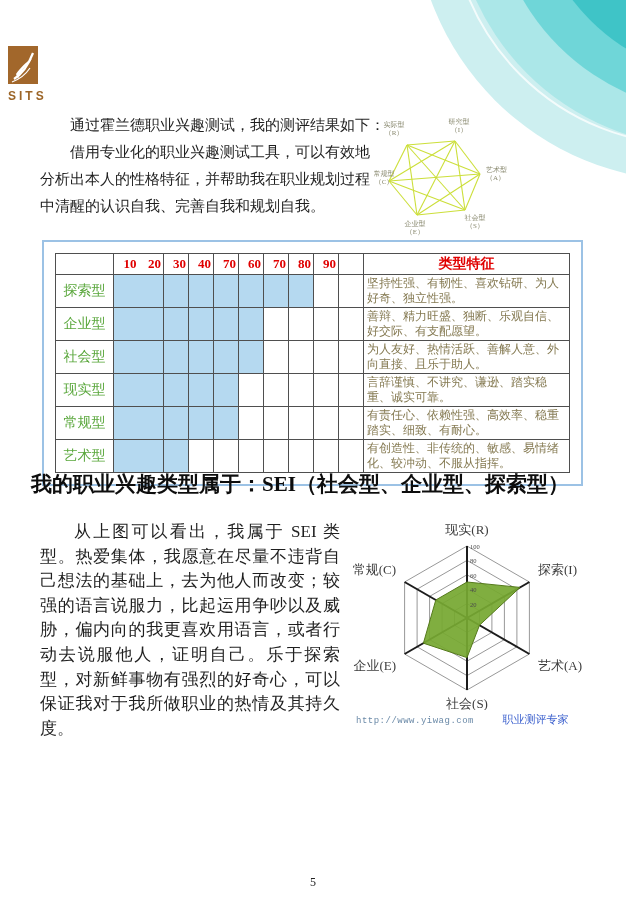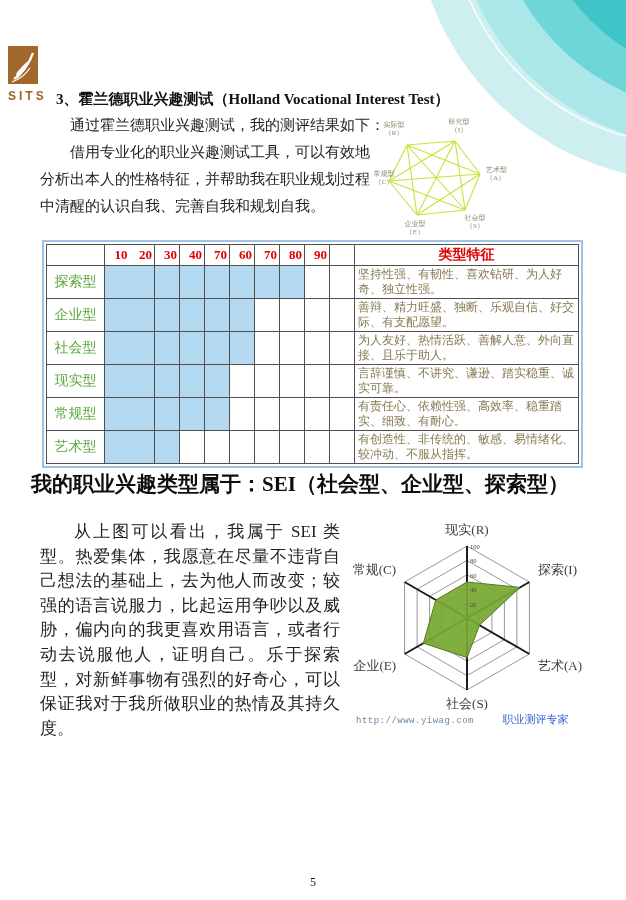--- a/index.html
+++ b/index.html
@@ -10,21 +10,21 @@
   .sits{color:#9c6527;font:bold 12px "Liberation Sans",sans-serif;letter-spacing:3px;margin-top:1px;}
   .htitle{position:absolute;top:51px;left:0;width:590px;text-align:center;
           font-size:15px;font-weight:bold;color:#262626;}
   .htitle .bt{margin-left:26px;}
   .sheading{position:absolute;left:56px;top:90px;font-size:15px;font-weight:bold;color:#111;}
   .block1{position:absolute;left:40px;top:112px;width:506px;}
   .hexwrap{float:right;width:172px;height:126px;margin:2px 0 0 4px;}
   .para{margin:0;font-size:15px;line-height:27px;text-align:justify;text-indent:2em;color:#1f1f1f;}
   .nowrap{white-space:nowrap;text-align:left;}
   .tblwrap{position:absolute;left:42px;top:240px;width:541px;box-sizing:border-box;
-           border:2px solid #9cc2e5;background:#fff;padding:2px;}
+           border:2px solid #9cc2e5;background:#fff;padding:11px;}
   table{width:100%;border-collapse:collapse;table-layout:fixed;}
   th,td{border:1px solid #4f4f4f;box-sizing:border-box;}
   thead tr{height:20px;}
   tbody tr{height:28px;}
   th{font-weight:bold;color:#e00000;}
   .num{font-size:13px;text-align:right;padding:0 2px 0 0;}
   .wide{padding:0;}
   .wide span{float:left;width:50%;text-align:right;padding-right:2px;box-sizing:border-box;
              font-size:13px;font-weight:bold;}
   .feath{font-size:14px;text-align:center;}
@@ -61,21 +61,20 @@
     <svg width="30" height="38">
       <rect width="30" height="38" fill="#a2672b"></rect>
       <path d="M6 33 C14 28 20 20 25 7" stroke="#ffffff" stroke-width="2.2" fill="none"></path>
       <path d="M10 33 C13 24 20 17 24 13 C19 15 12 22 8 28 Z" fill="#ffffff"></path>
       <path d="M4 36 C12 33 18 28 22 22" stroke="#ffffff" stroke-width="1.2" fill="none"></path>
     </svg>
     <div class="sits">SITS</div>
   </div>
 
 
-  <div class="sheading">3、霍兰德职业兴趣测试（Holland Vocational Interest Test）</div>
 
   <div class="block1">
     <div class="hexwrap"><svg width="172" height="126">
           <line x1="81" y1="27" x2="106" y2="60" stroke="#ccdf3a" stroke-width="1.1"></line>
           <line x1="81" y1="27" x2="91" y2="96" stroke="#ccdf3a" stroke-width="1.1"></line>
           <line x1="81" y1="27" x2="43" y2="101" stroke="#ccdf3a" stroke-width="1.1"></line>
           <line x1="81" y1="27" x2="15" y2="67" stroke="#ccdf3a" stroke-width="1.1"></line>
           <line x1="81" y1="27" x2="33" y2="31" stroke="#ccdf3a" stroke-width="1.1"></line>
           <line x1="106" y1="60" x2="91" y2="96" stroke="#ccdf3a" stroke-width="1.1"></line>
           <line x1="106" y1="60" x2="43" y2="101" stroke="#ccdf3a" stroke-width="1.1"></line>

